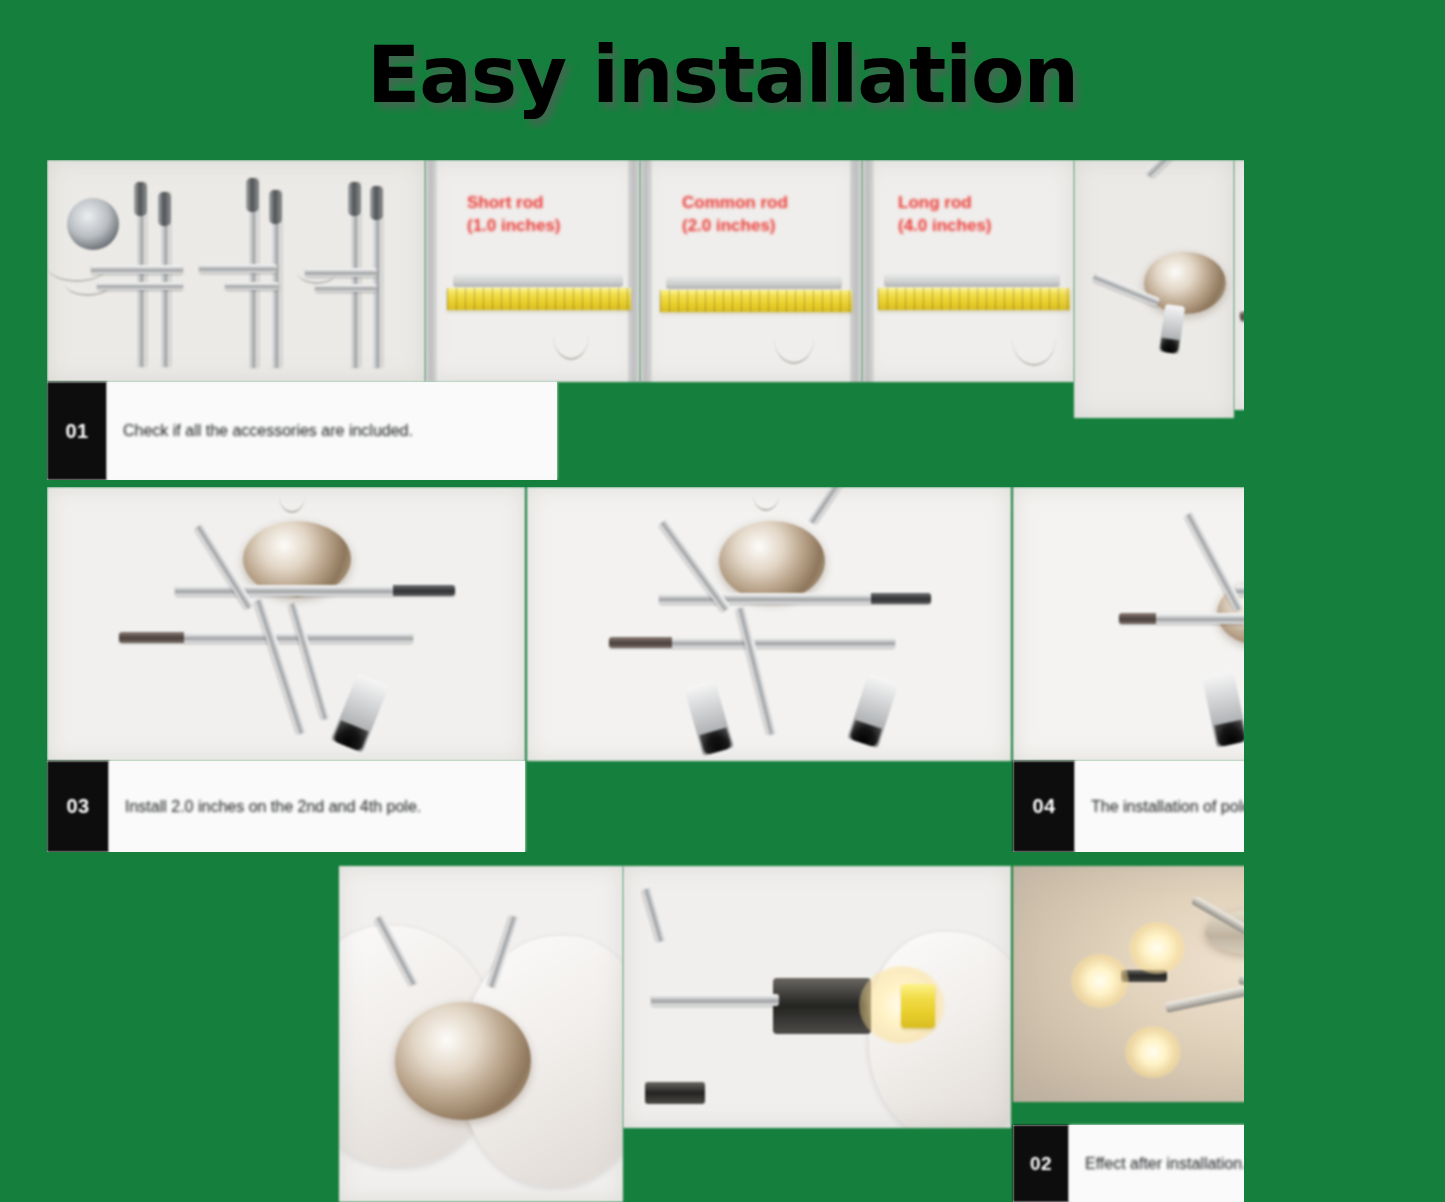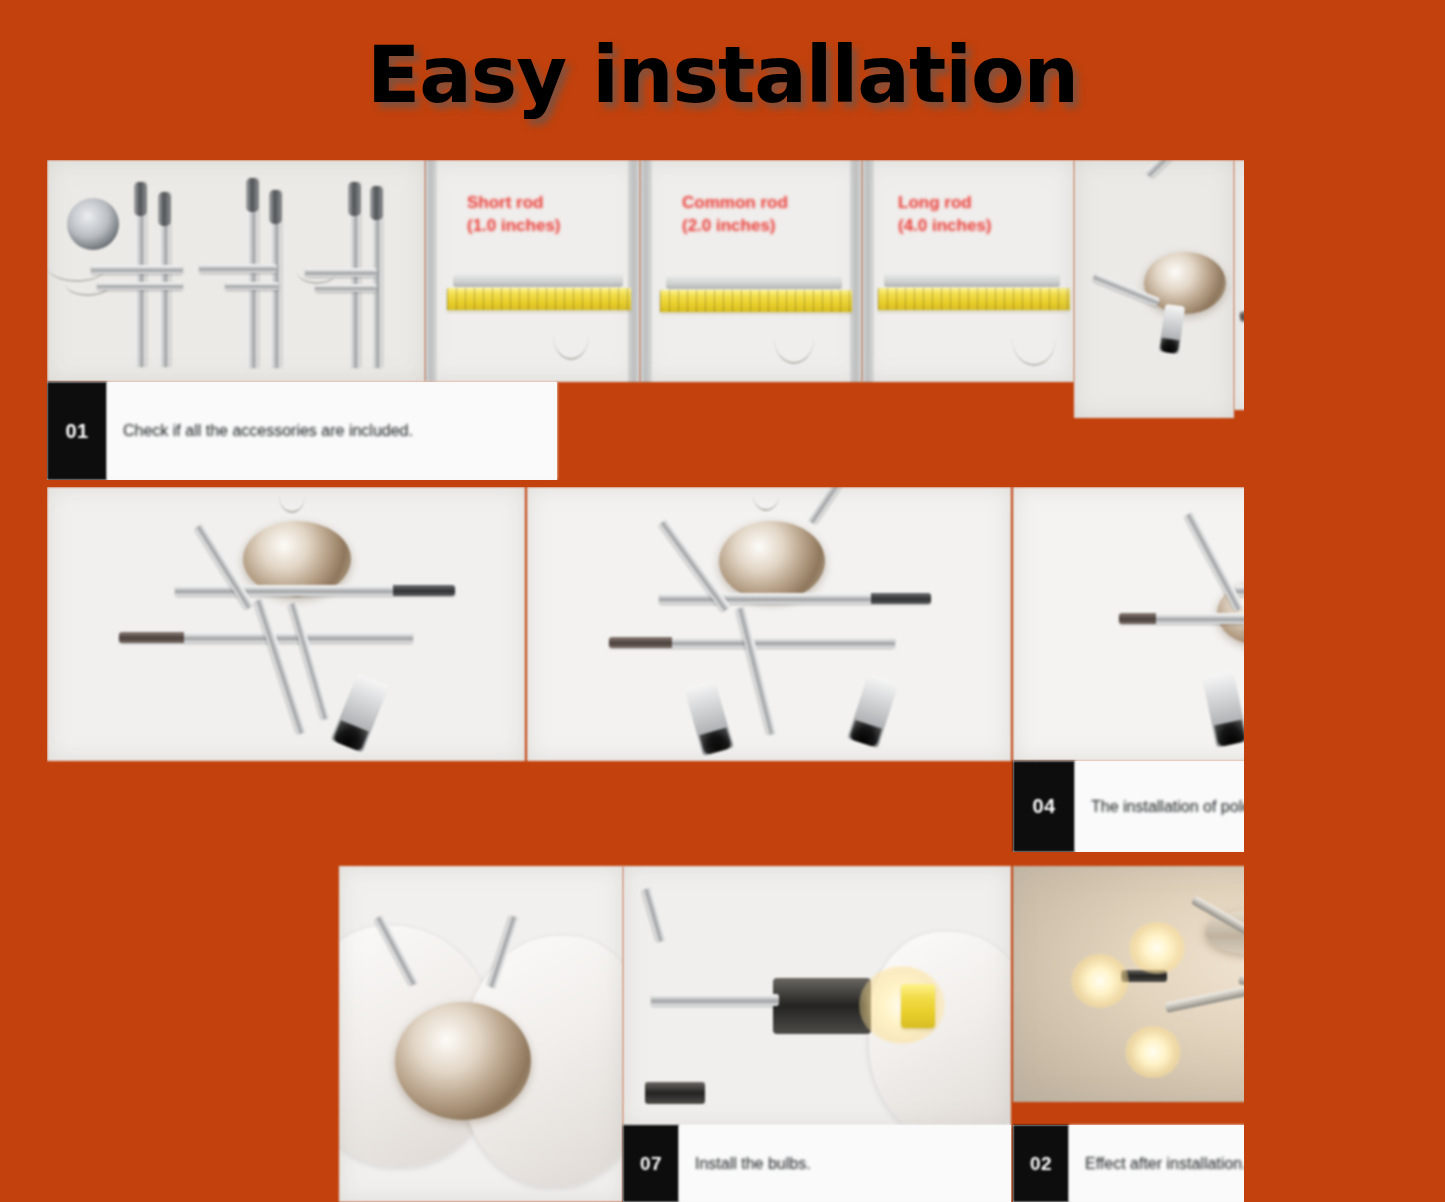--- a/index.html
+++ b/index.html
@@ -9,21 +9,21 @@
     height: 1202px;
     background: #ffffff;
     font-family: "Liberation Sans", sans-serif;
     overflow: hidden;
   }
 
   .page {
     position: relative;
     width: 1445px;
     height: 1202px;
-    background: #c2410c;
+    background: #15803d;
   }
 
   
   .title-bar {
     position: absolute;
     top: 0; left: 0;
     width: 1445px;
     height: 150px;
     display: flex;
     align-items: center;
@@ -360,20 +360,24 @@
       <div class="rod" style="left:236px; top:136px; width:130px; height:10px; transform: rotate(72deg); transform-origin:left center;"></div>
       <div class="socket" style="left:196px; top:186px; width:32px; height:72px; transform: rotate(-12deg);">
           <span class="mouth"></span>
         </div>
       <div class="socket" style="left:326px; top:172px; width:32px; height:62px; transform: rotate(24deg);">
           <span class="mouth"></span>
         </div>
       <div class="rod" style="left:254px; top:150px; width:104px; height:9px; transform: rotate(28deg); transform-origin:left center;"></div>
     </div>
 
+    <div class="caption" style="left:0px; top:274px; width:478px; height:91px;">
+      <div class="cap-badge blurbadge" style="width:62px; font-size:20px;">03</div>
+      <div class="cap-text blurtext">Install 2.0 inches on the 2nd and 4th pole.</div>
+    </div>
 
 
     <div class="caption" style="left:966px; top:274px; width:479px; height:91px;">
       <div class="cap-badge blurbadge" style="width:62px; font-size:20px;">04</div>
       <div class="cap-text blurtext">The installation of pole parts is finished.</div>
     </div>
   </div>
 
   <div class="row row-3">
 
@@ -407,24 +411,20 @@
       <div class="arm blk" style="left:108px; top:104px; width:46px; height:12px;"></div>
       <div class="arm blk" style="left:336px; top:126px; width:46px; height:12px;"></div>
       <div class="bulb" style="left:58px; top:88px; width:58px; height:54px;"></div>
       <div class="bulb" style="left:116px; top:56px; width:56px; height:52px;"></div>
       <div class="bulb" style="left:112px; top:160px; width:56px; height:52px;"></div>
       <div class="bulb" style="left:288px; top:178px; width:58px; height:54px;"></div>
       <div class="bulb" style="left:352px; top:56px; width:58px; height:54px;"></div>
       <div class="bulb" style="left:378px; top:116px; width:58px; height:54px;"></div>
     </div>
 
-    <div class="caption" style="left:576px; top:267px; width:388px; height:77px;">
-      <div class="cap-badge blurbadge" style="width:56px; font-size:19px;">07</div>
-      <div class="cap-text blurtext">Install the bulbs.</div>
-    </div>
 
     <div class="caption" style="left:966px; top:267px; width:479px; height:77px;">
       <div class="cap-badge blurbadge" style="width:56px; font-size:19px;">02</div>
       <div class="cap-text blurtext">Effect after installation.</div>
     </div>
   </div>
 
 </div>
 
 </body></html>

